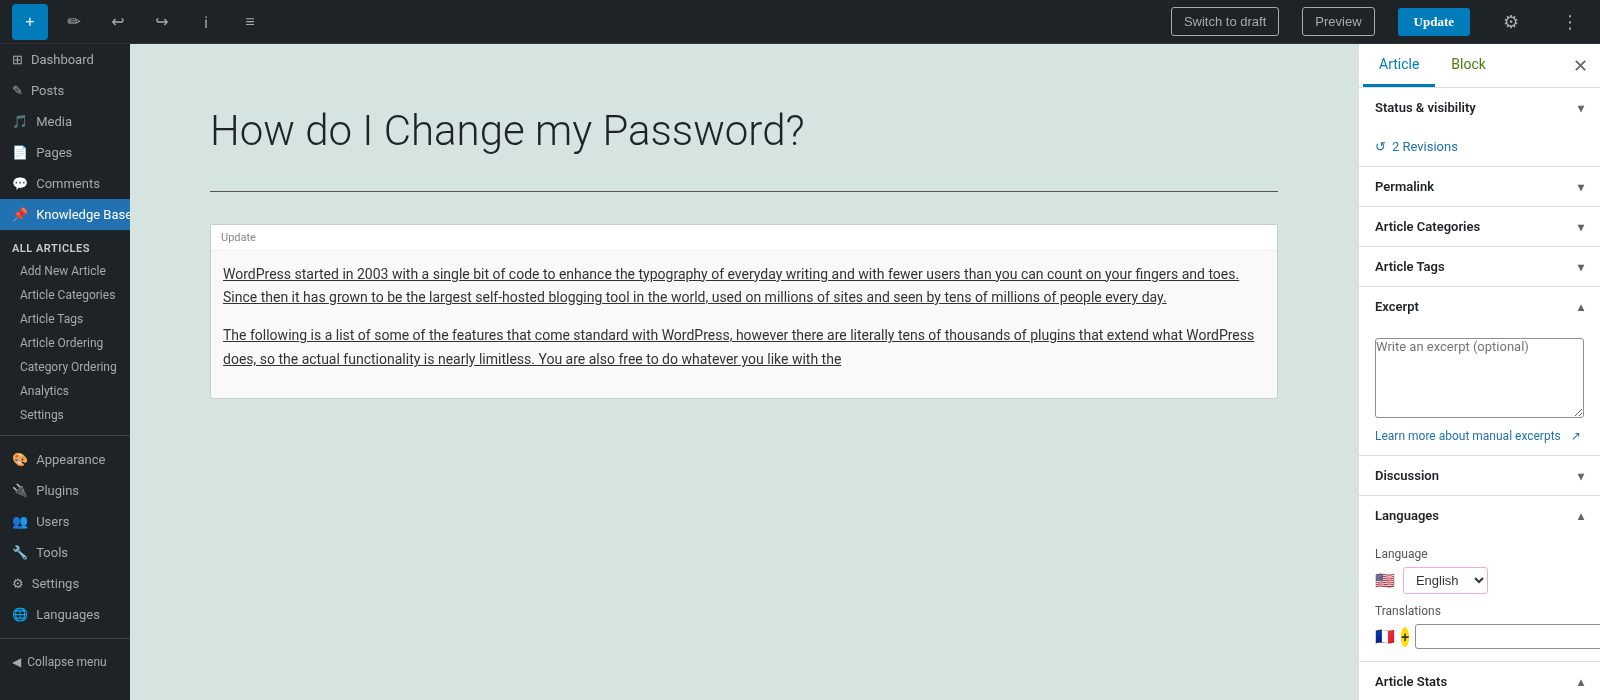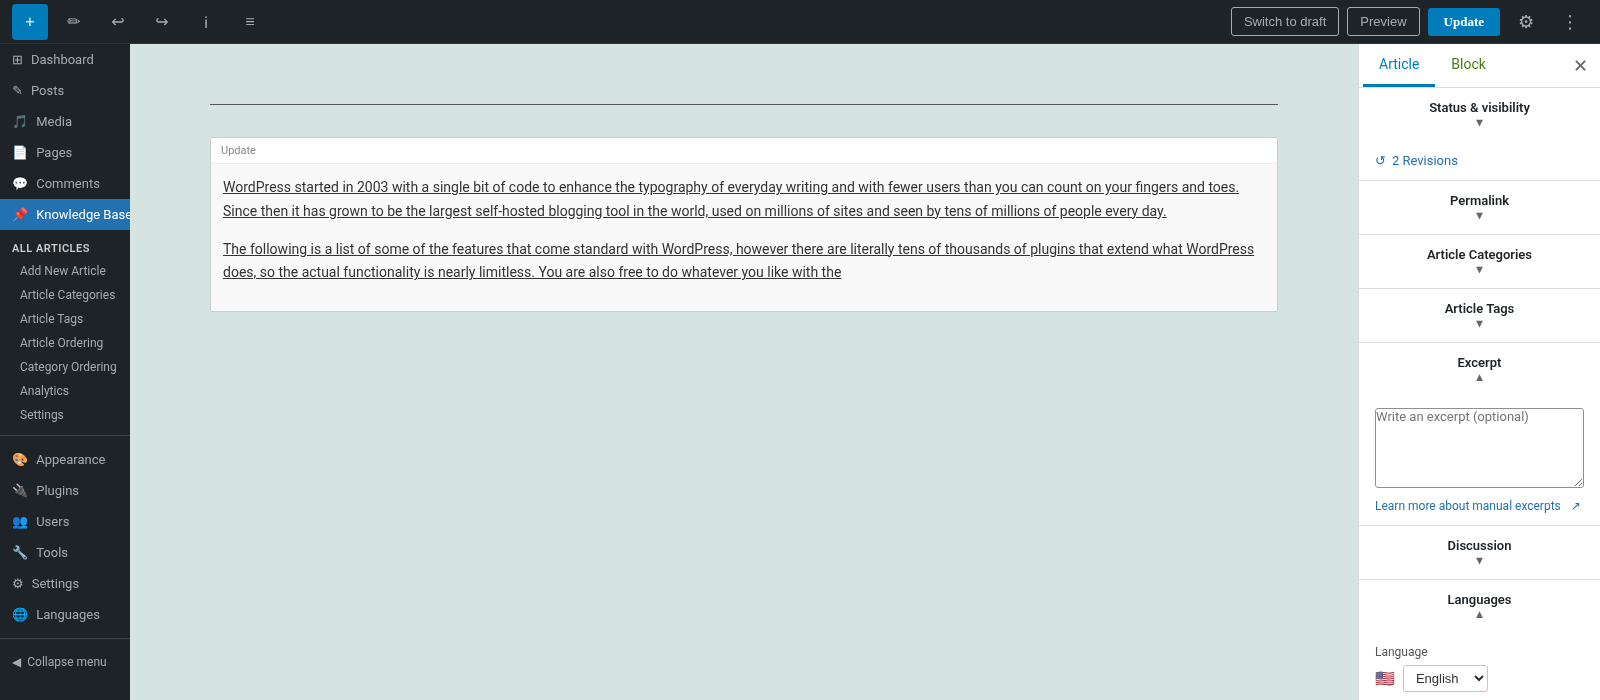--- a/index.html
+++ b/index.html
@@ -3,21 +3,21 @@
   <meta charset="utf-8">
   <style>
     * { box-sizing: border-box; margin: 0; padding: 0; }
     body { font-family: -apple-system, BlinkMacSystemFont, "Segoe UI", Roboto, sans-serif; font-size: 13px; background: #1d2327; color: #eee; display: flex; flex-direction: column; height: 700px; overflow: hidden; }
 
     
     .toolbar { height: 44px; background: #1d2327; display: flex; align-items: center; padding: 0 12px; gap: 8px; border-bottom: 1px solid #333; flex-shrink: 0; }
     .toolbar-btn { width: 36px; height: 36px; background: none; border: none; color: #a7aaad; cursor: pointer; border-radius: 4px; display: flex; align-items: center; justify-content: center; font-size: 16px; }
     .toolbar-btn.add { background: #007cba; color: #fff; border-radius: 4px; }
     .toolbar-spacer { flex: 1; }
-    .toolbar-right { display: flex; align-items: center; gap: 8px; }
+    .toolbar-right { display: flex; align-items: center; gap: 23px; }
     .btn-switch-draft { background: none; border: 1px solid #a7aaad; color: #a7aaad; padding: 6px 12px; border-radius: 3px; cursor: pointer; font-size: 13px; }
     .btn-preview { background: none; border: 1px solid #a7aaad; color: #a7aaad; padding: 6px 12px; border-radius: 3px; cursor: pointer; font-size: 13px; }
     .btn-update { background: #007cba; border: none; color: #fff; padding: 6px 16px; border-radius: 3px; cursor: pointer; font-size: 13px; font-weight: 600; font-family: Liberation Serif, serif; }
     .btn-settings { background: none; border: none; color: #a7aaad; width: 36px; height: 36px; cursor: pointer; border-radius: 4px; display: flex; align-items: center; justify-content: center; font-size: 18px; }
     .btn-kebab { background: none; border: none; color: #a7aaad; width: 36px; height: 36px; cursor: pointer; border-radius: 4px; display: flex; align-items: center; justify-content: center; font-size: 18px; }
 
     
     .main { display: flex; flex: 1; overflow: hidden; }
 
     
@@ -39,21 +39,21 @@
     .article-content p { margin-bottom: 14px; }
 
     
     .right-panel { width: 242px; background: #fff; border-left: 1px solid #ddd; overflow-y: auto; flex-shrink: 0; }
     .right-panel-header { display: flex; align-items: center; border-bottom: 1px solid #ddd; padding: 0 4px; }
     .panel-tab { padding: 12px 16px; font-size: 14px; color: #4d7c0f; cursor: pointer; border-bottom: 3px solid transparent; }
     .panel-tab.active { color: #007cba; border-bottom-color: #007cba; }
     .panel-close { margin-left: auto; background: none; border: none; color: #666; cursor: pointer; font-size: 18px; padding: 8px; }
 
     .panel-section { border-bottom: 1px solid #ddd; }
-    .panel-section-header { display: flex; align-items: center; justify-content: space-between; padding: 12px 16px; cursor: pointer; font-size: 13px; font-weight: 600; color: #1d2327; flex-direction: column; }
+    .panel-section-header { display: flex; align-items: center; justify-content: space-between; padding: 12px 16px; cursor: pointer; font-size: 13px; font-weight: 600; color: #1d2327; }
     .panel-section-chevron { color: #666; font-size: 12px; }
     .panel-section-body { padding: 12px 16px; }
 
     .revision-item { display: flex; align-items: center; gap: 6px; font-size: 13px; color: #2271b1; cursor: pointer; }
 
     .excerpt-textarea { width: 100%; border: 1px solid #8c8f94; border-radius: 3px; padding: 0; font-size: 13px; color: #333; resize: vertical; min-height: 80px; font-family: inherit; outline: none; }
     .excerpt-link { color: #2271b1; font-size: 12px; text-decoration: none; display: flex; align-items: center; gap: 10px; margin-top: 8px; }
 
     .language-label { font-size: 12px; color: #555; margin-bottom: 6px; }
     .language-row { display: flex; align-items: center; gap: 8px; margin-bottom: 10px; }
@@ -173,20 +173,21 @@
     </div>
 
     <div class="sidebar-divider"></div>
     <div class="sidebar-collapse">
       <span>◀</span>
       <span>Collapse menu</span>
     </div>
   </div>
 
   <div class="editor-area">
+    <h1 class="article-title">How do I Change my Password?</h1>
     <hr class="article-divider">
     <div class="classic-block">
       <div class="classic-block-label">Update</div>
       <div class="article-content">
         <p>WordPress started in 2003 with a single bit of code to enhance the typography of everyday writing and with fewer users than you can count on your fingers and toes. Since then it has grown to be the largest self-hosted blogging tool in the world, used on millions of sites and seen by tens of millions of people every day.</p>
         <p>The following is a list of some of the features that come standard with WordPress, however there are literally tens of thousands of plugins that extend what WordPress does, so the actual functionality is nearly limitless. You are also free to do whatever you like with the</p>
       </div>
     </div>
   </div>
 

